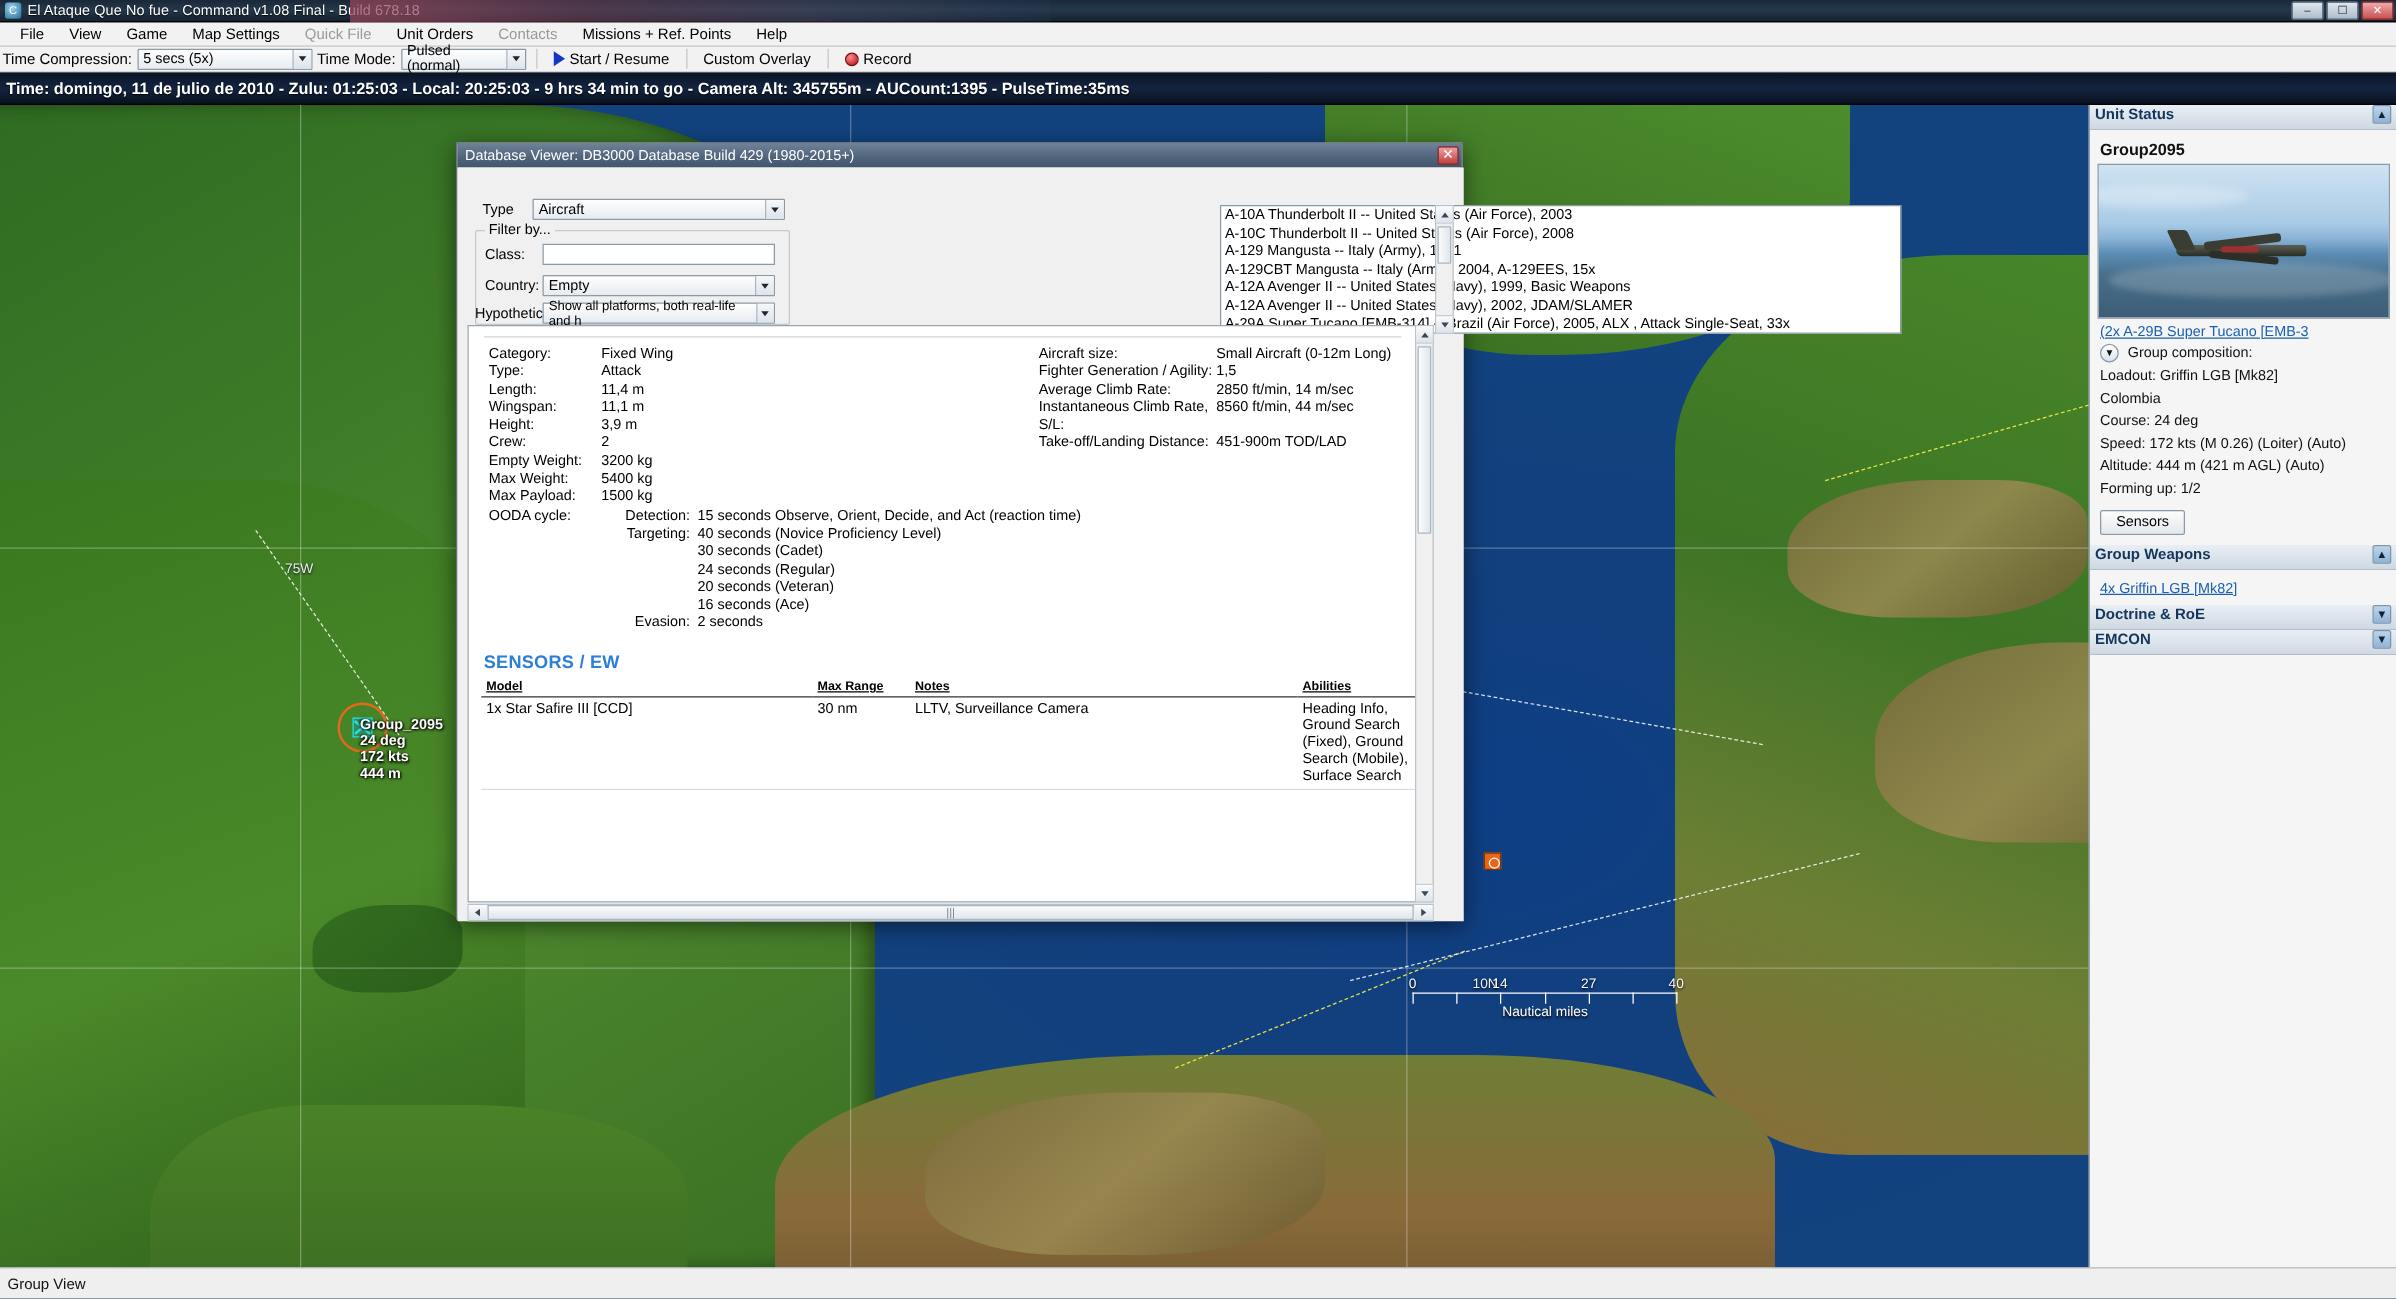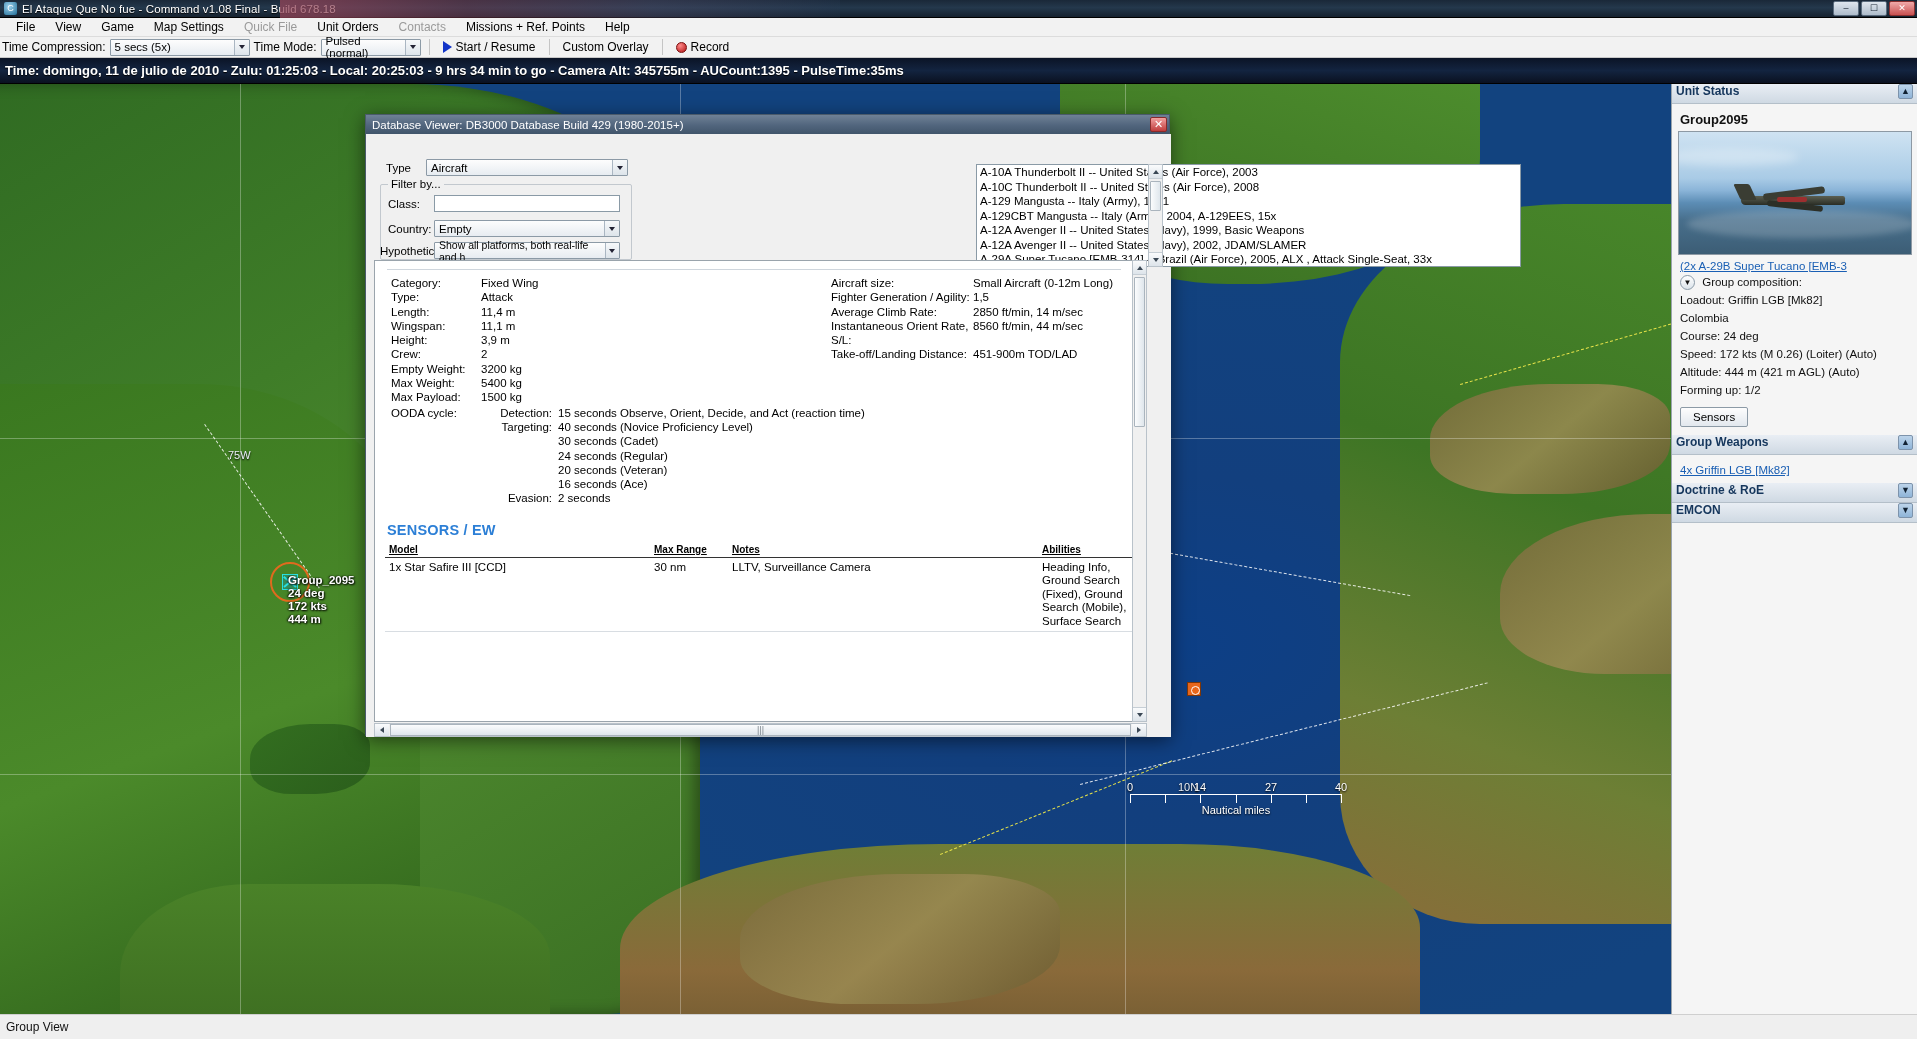--- a/index.html
+++ b/index.html
@@ -625,21 +625,21 @@
               </div>
             <div class="gd-row">
                 <span class="k wide">Fighter Generation / Agility:</span>
                 <span class="v">1,5</span>
               </div>
             <div class="gd-row">
                 <span class="k wide">Average Climb Rate:</span>
                 <span class="v">2850 ft/min, 14 m/sec</span>
               </div>
             <div class="gd-row">
-                <span class="k wide">Instantaneous Orient Rate, S/L:</span>
+                <span class="k wide">Instantaneous Climb Rate, S/L:</span>
                 <span class="v">8560 ft/min, 44 m/sec</span>
               </div>
             <div class="gd-row">
                 <span class="k wide">Take-off/Landing Distance:</span>
                 <span class="v">451-900m TOD/LAD</span>
               </div>
           </div>
         </div>
 
         <div style="display:flex;margin-top:1px;">

